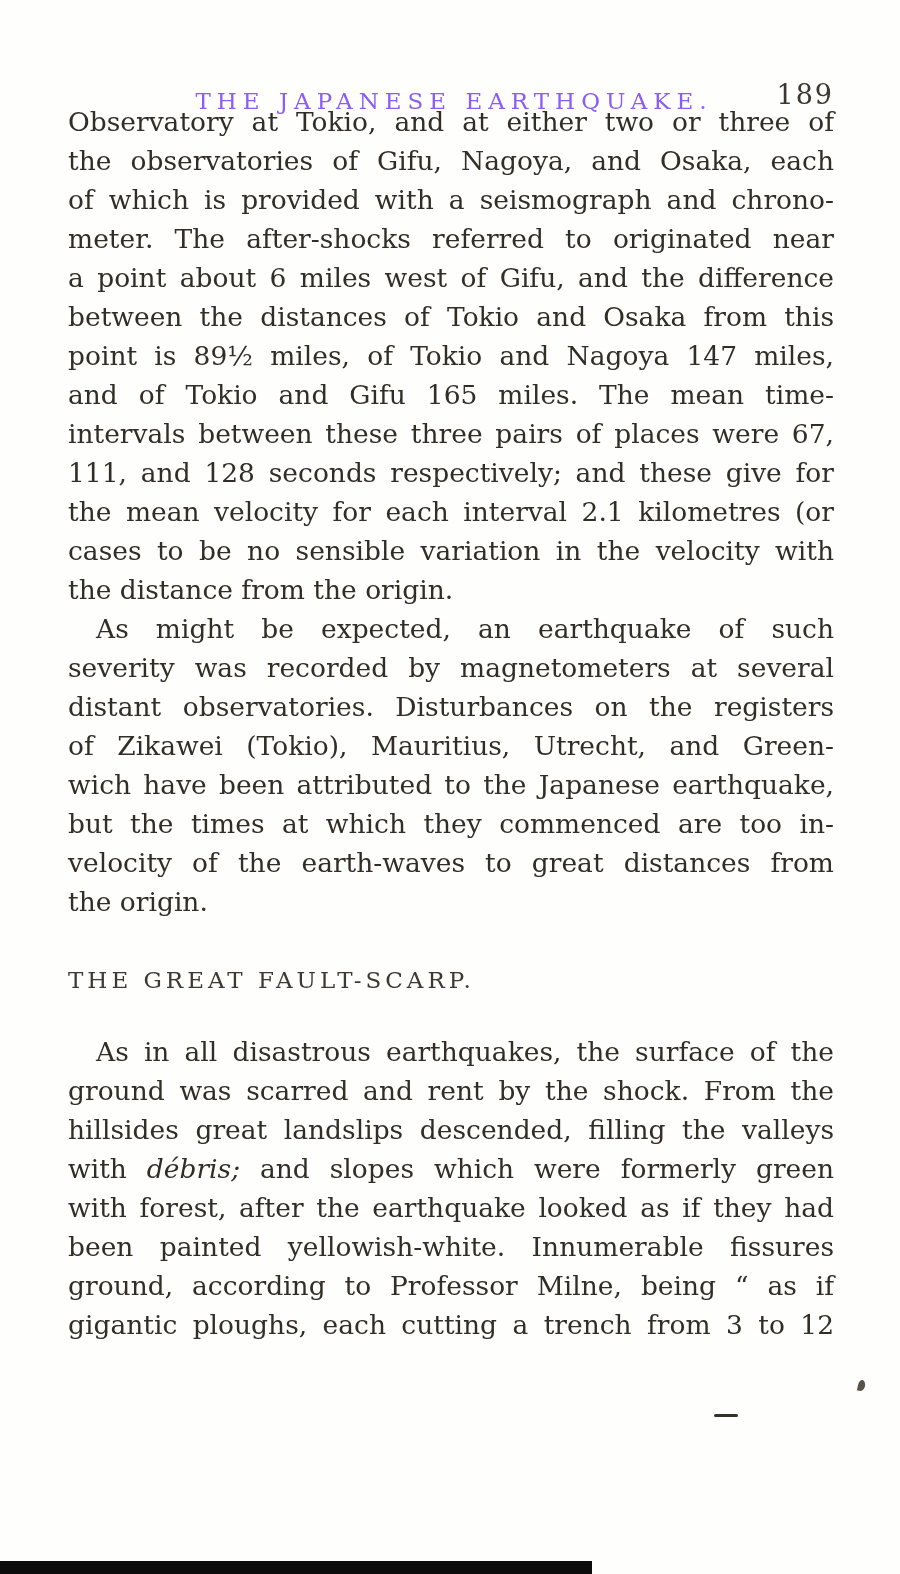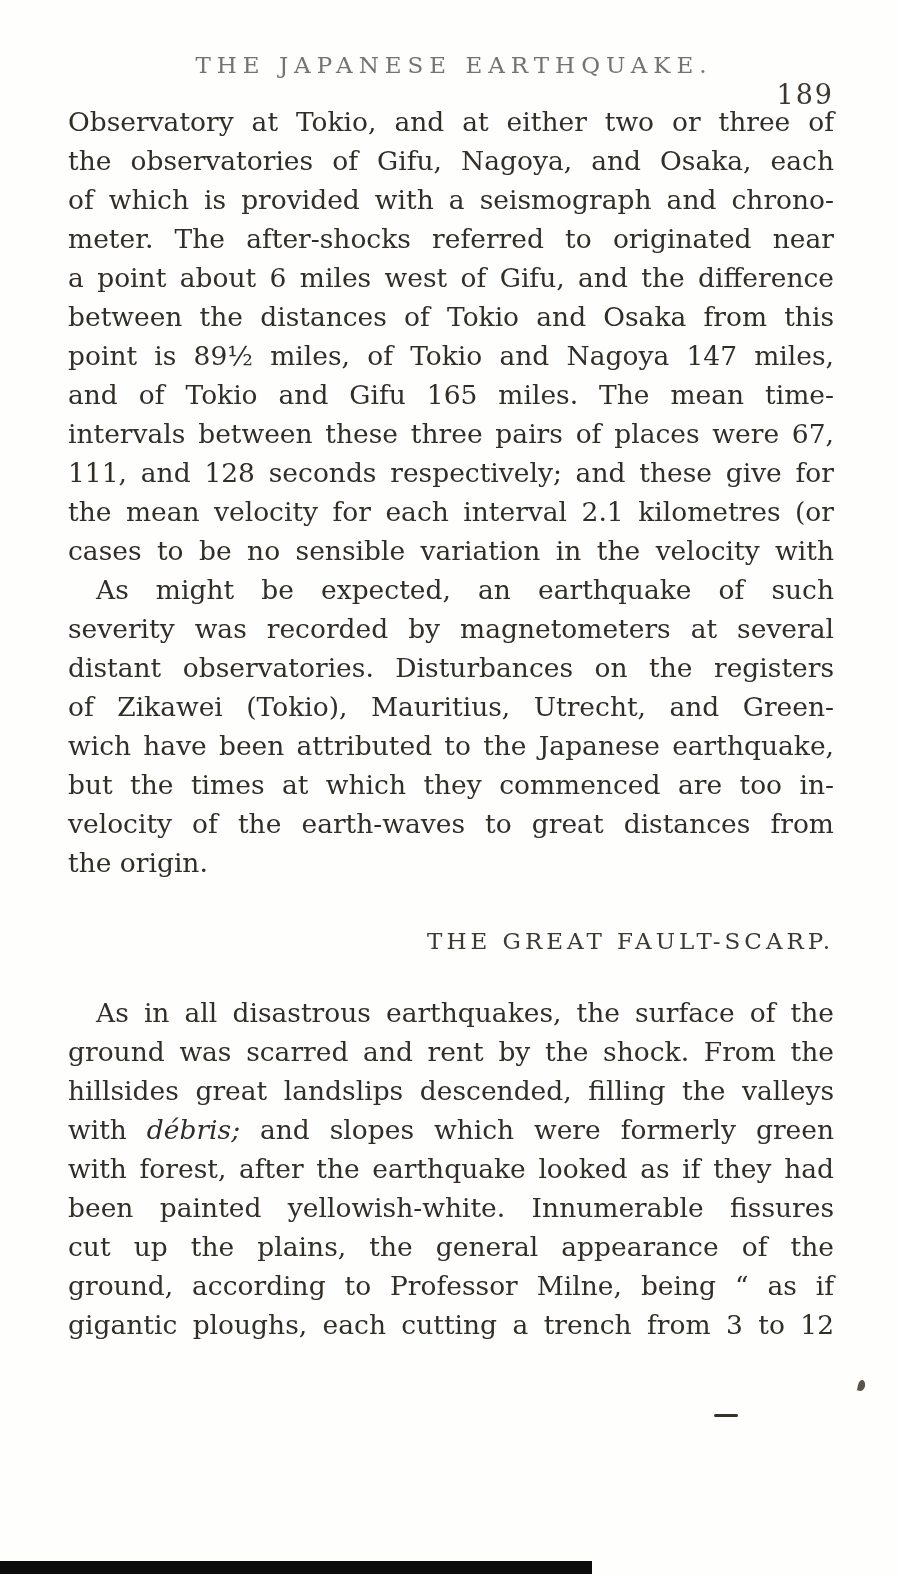--- a/index.html
+++ b/index.html
@@ -9,22 +9,23 @@
     font-family:"DejaVu Serif","Liberation Serif",serif;
     color:#35322c;
   }
   .scan{position:absolute;inset:0;background:#fefefc;}
 
   .running-head{
     position:absolute;top:52px;left:68px;right:60px;height:36px;
   }
   .head-title{
     position:absolute;left:0;right:0;text-align:center;
-    font-size:23px;letter-spacing:6px;color:#737373;
+    font-size:23px;letter-spacing:6px;color:#8b5cf6;
     font-variant:normal;
+    margin-top:36px;
   }
   .page-number{
     position:absolute;right:6px;top:-2px;
     font-size:27px;letter-spacing:2px;color:#3c3831;margin-top:29px;
   }
 
   .body-text{
     position:absolute;top:102px;left:68px;width:766px;
     font-size:26.5px;line-height:39px;color:#312e28;
   }
@@ -34,21 +35,21 @@
     text-align-last:justify;
     -moz-text-align-last:justify;
     white-space:normal;
   }
   .line.last{text-align-last:left;-moz-text-align-last:left;}
   .line.indent{text-indent:28px;}
   .line i{}
 
   .section-heading{
     font-weight:400;font-size:23px;letter-spacing:4px;
-    text-align:right;color:#3c3933;
+    text-align:left;color:#3c3933;
     margin:40px 0 32px 0;
   }
 
   
   .artifact-dash{
     position:absolute;left:714px;top:1414px;width:24px;height:3px;
     background:#34312b;border-radius:2px;
   }
   .artifact-mark{
     position:absolute;left:858px;top:1380px;width:7px;height:11px;
@@ -76,40 +77,40 @@
         <div class="line">of which is provided with a seismograph and chrono-</div>
         <div class="line">meter.  The after-shocks referred to originated near</div>
         <div class="line">a point about 6 miles west of Gifu, and the difference</div>
         <div class="line">between the distances of Tokio and Osaka from this</div>
         <div class="line">point is 89½ miles, of Tokio and Nagoya 147 miles,</div>
         <div class="line">and of Tokio and Gifu 165 miles.  The mean time-</div>
         <div class="line">intervals between these three pairs of places were 67,</div>
         <div class="line">111, and 128 seconds respectively; and these give for</div>
         <div class="line">the mean velocity for each interval 2.1 kilometres (or</div>
         <div class="line">cases to be no sensible variation in the velocity with</div>
+        <div class="line last">the distance from the origin.</div>
       </div>
       <div class="paragraph">
         <div class="line indent">As might be expected, an earthquake of such</div>
         <div class="line">severity was recorded by magnetometers at several</div>
         <div class="line">distant observatories.  Disturbances on the registers</div>
         <div class="line">of Zikawei (Tokio), Mauritius, Utrecht, and Green-</div>
         <div class="line">wich have been attributed to the Japanese earthquake,</div>
         <div class="line">but the times at which they commenced are too in-</div>
         <div class="line">velocity of the earth-waves to great distances from</div>
         <div class="line last">the origin.</div>
       </div>
       <h2 class="section-heading">THE GREAT FAULT-SCARP.</h2>
       <div class="paragraph">
         <div class="line indent">As in all disastrous earthquakes, the surface of the</div>
         <div class="line">ground was scarred and rent by the shock.  From the</div>
         <div class="line">hillsides great landslips descended, filling the valleys</div>
         <div class="line">with <i>débris;</i> and slopes which were formerly green</div>
         <div class="line">with forest, after the earthquake looked as if they had</div>
         <div class="line">been painted yellowish-white.  Innumerable fissures</div>
-        <div class="line">cut up the plains, the general appearance of the</div>
         <div class="line">ground, according to Professor Milne, being “ as if</div>
         <div class="line">gigantic ploughs, each cutting a trench from 3 to 12</div>
       </div>
     </main>
 
   <div class="artifact-dash"></div>
   <div class="artifact-mark"></div>
   <div class="scan-edge"></div>
 
 </div>

